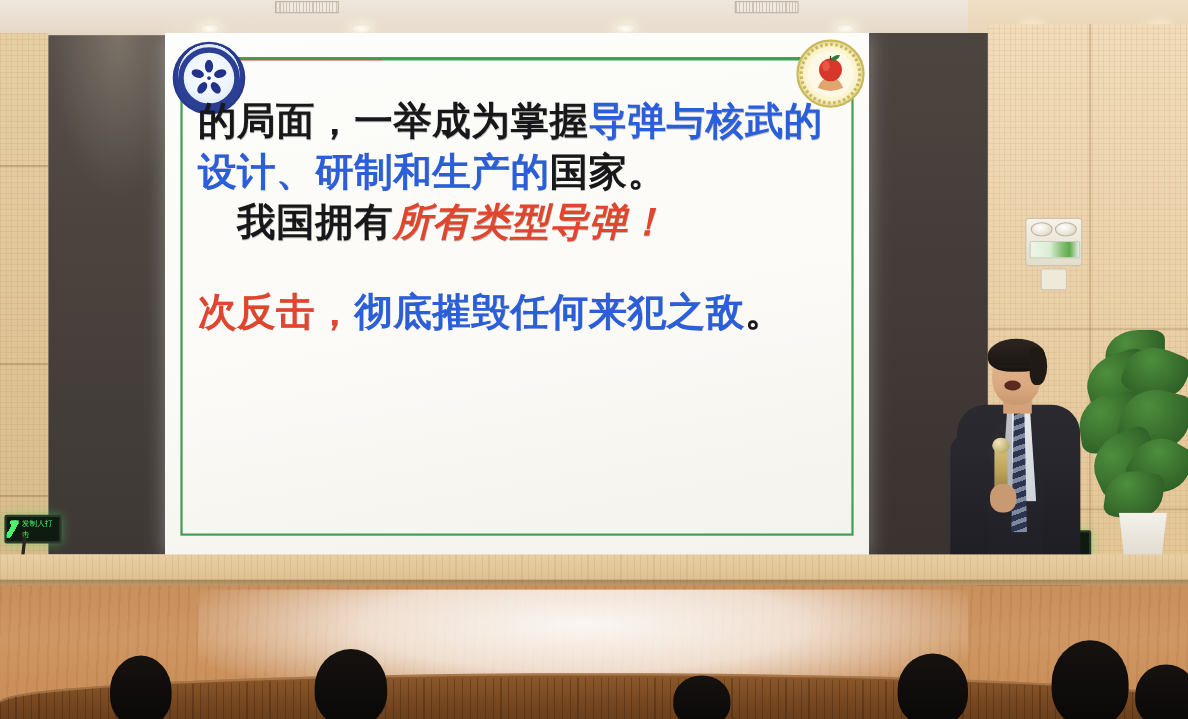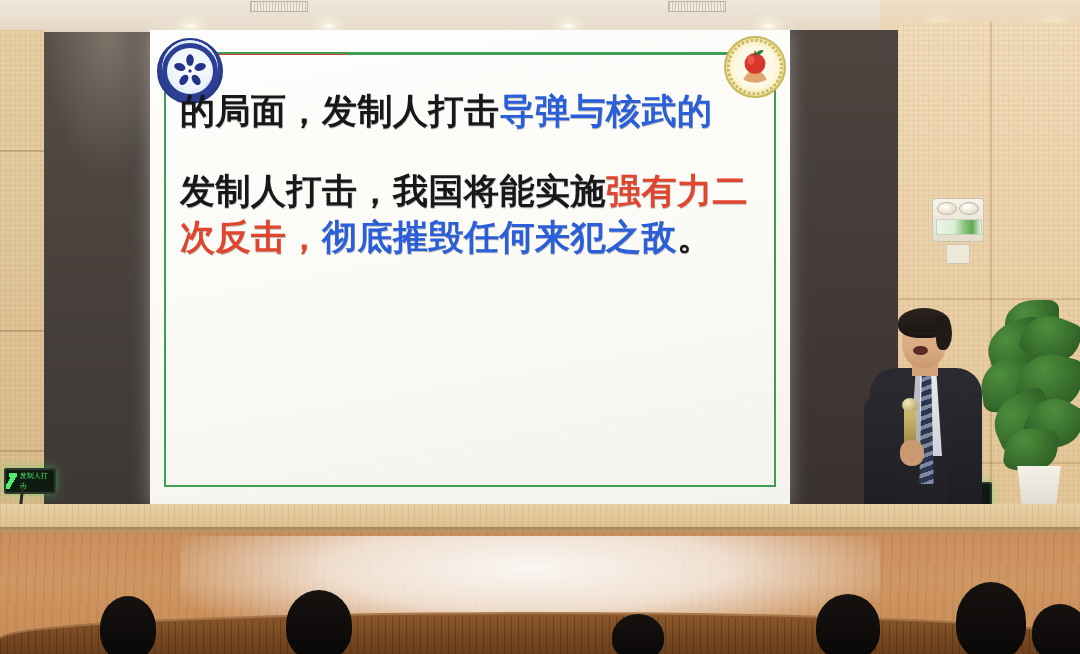--- a/index.html
+++ b/index.html
@@ -346,30 +346,33 @@
         <circle cx="50" cy="44" r="18" fill="#d8382c"></circle>
         <ellipse cx="43" cy="38" rx="6" ry="8" fill="#ef6a55" opacity=".65"></ellipse>
         <path d="M50 27 q8 -8 15 -6 q-3 8 -13 9 z" fill="#2f7a35"></path>
         <rect x="49" y="22" width="2" height="7" fill="#5b3a1a"></rect>
       </svg>
     </div>
 
     <div class="slide-text">
       <div class="para">
         <div>
-          <span class="t-black">的局面，发制人打击</span><span class="t-blue">导弹与核武的</span>
+          <span class="t-black">的局面，一举成为掌握</span><span class="t-blue">导弹与核武的</span>
+        </div>
+        <div>
+          <span class="t-blue">设计、研制和生产的</span><span class="t-black">国家。</span>
+        </div>
+        <div>
+          <span class="t-black">　我国拥有</span><span class="t-red ital">所有类型导弹！</span>
         </div>
       </div>
 
       <div class="gap"></div>
 
       <div class="para">
-        <div>
-          <span class="t-black">发制人打击，我国将能实施</span><span class="t-red">强有力二</span>
-        </div>
         <div>
           <span class="t-red">次反击，</span><span class="t-blue">彻底摧毁任何来犯之敌</span><span class="t-black">。</span>
         </div>
       </div>
     </div>
   </div>
 
   <div class="speaker">
     <div class="sp-legs"></div>
     <div class="sp-leg-split"></div>

